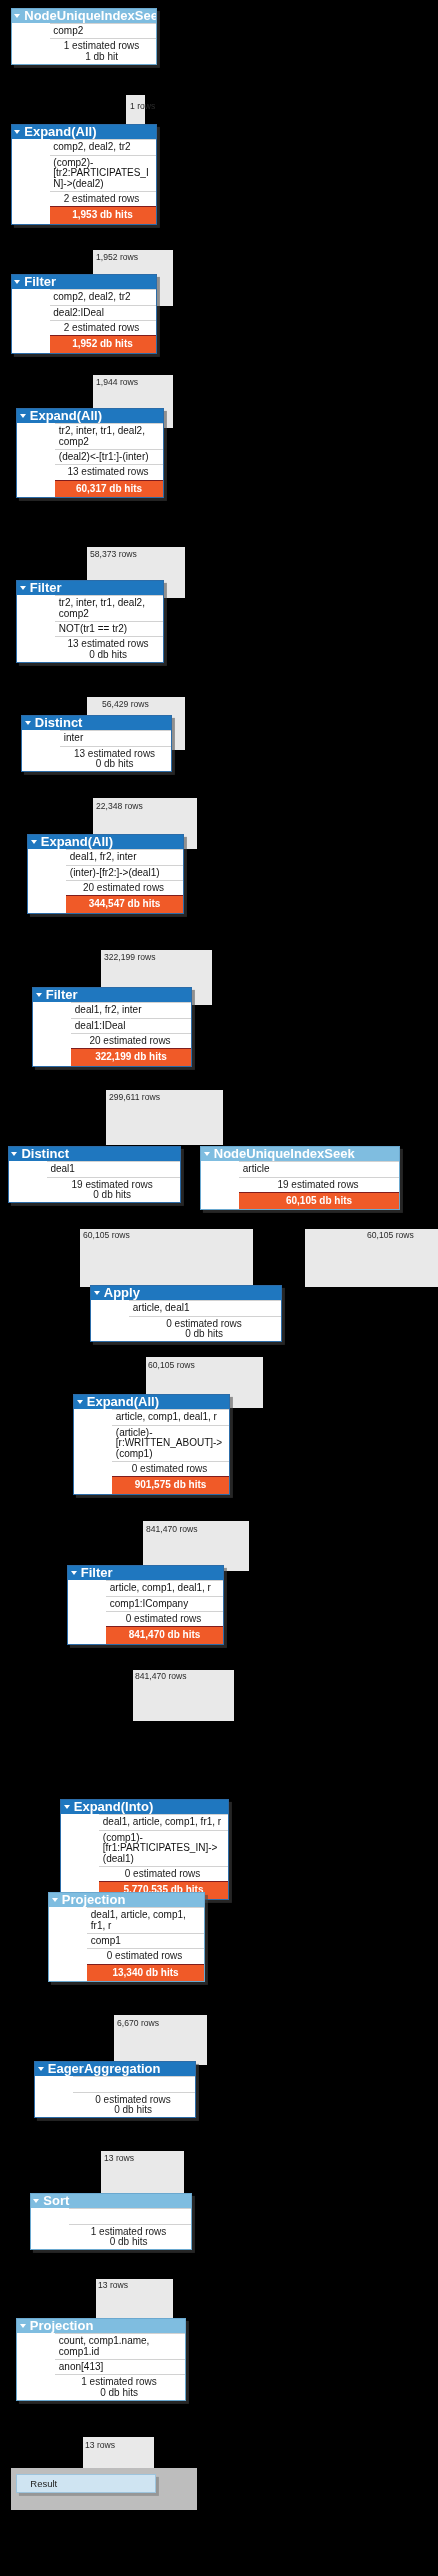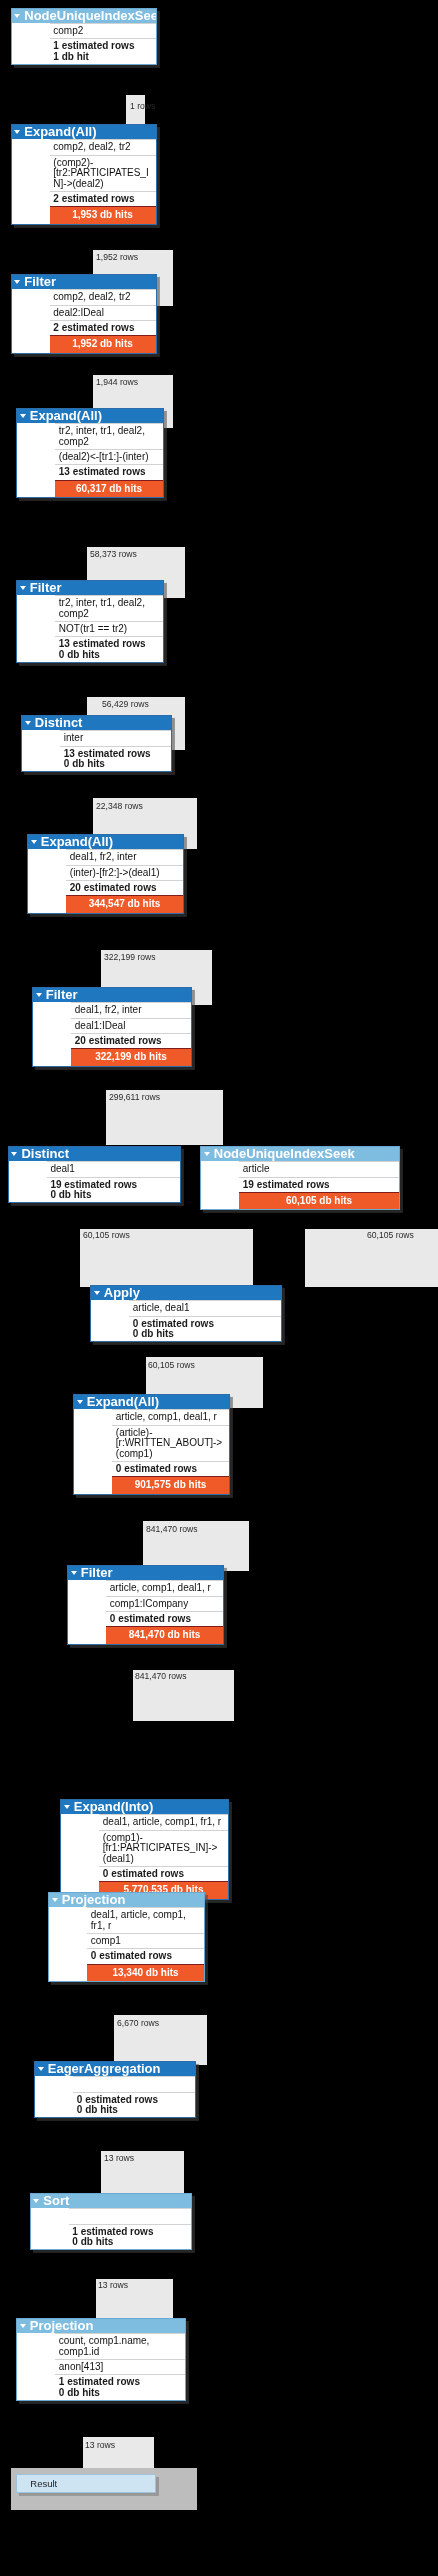--- a/index.html
+++ b/index.html
@@ -46,21 +46,21 @@
     box-sizing:border-box;
     border-top:1px solid #d2d2d2;
     font-size:10px;line-height:10.5px;color:#111;
     padding:1.9px 3.8px 1.9px 3.8px;
     background:#fff;
     word-break:break-word;
     margin-left:38px;
   }
   .row:first-of-type{border-top:none;}
   .row.stats{
-    text-align:left;padding-right:5.7px;color:#1a1a1a;font-weight:bold;
+    text-align:center;padding-right:5.7px;color:#1a1a1a;
   }
   .row.stats div{line-height:10.5px;}
   .row.hits{
     background:#f05a28;color:#fff;font-weight:bold;text-align:center;
     border-top:1px solid #7f1d1d;padding:2.9px 3.8px;
   }
   .result{
     position:absolute;z-index:10;box-sizing:border-box;
     background:#cfe4f2;border:1px solid #9dc4dd;
     color:#222;font-size:9.5px;line-height:13.3px;

